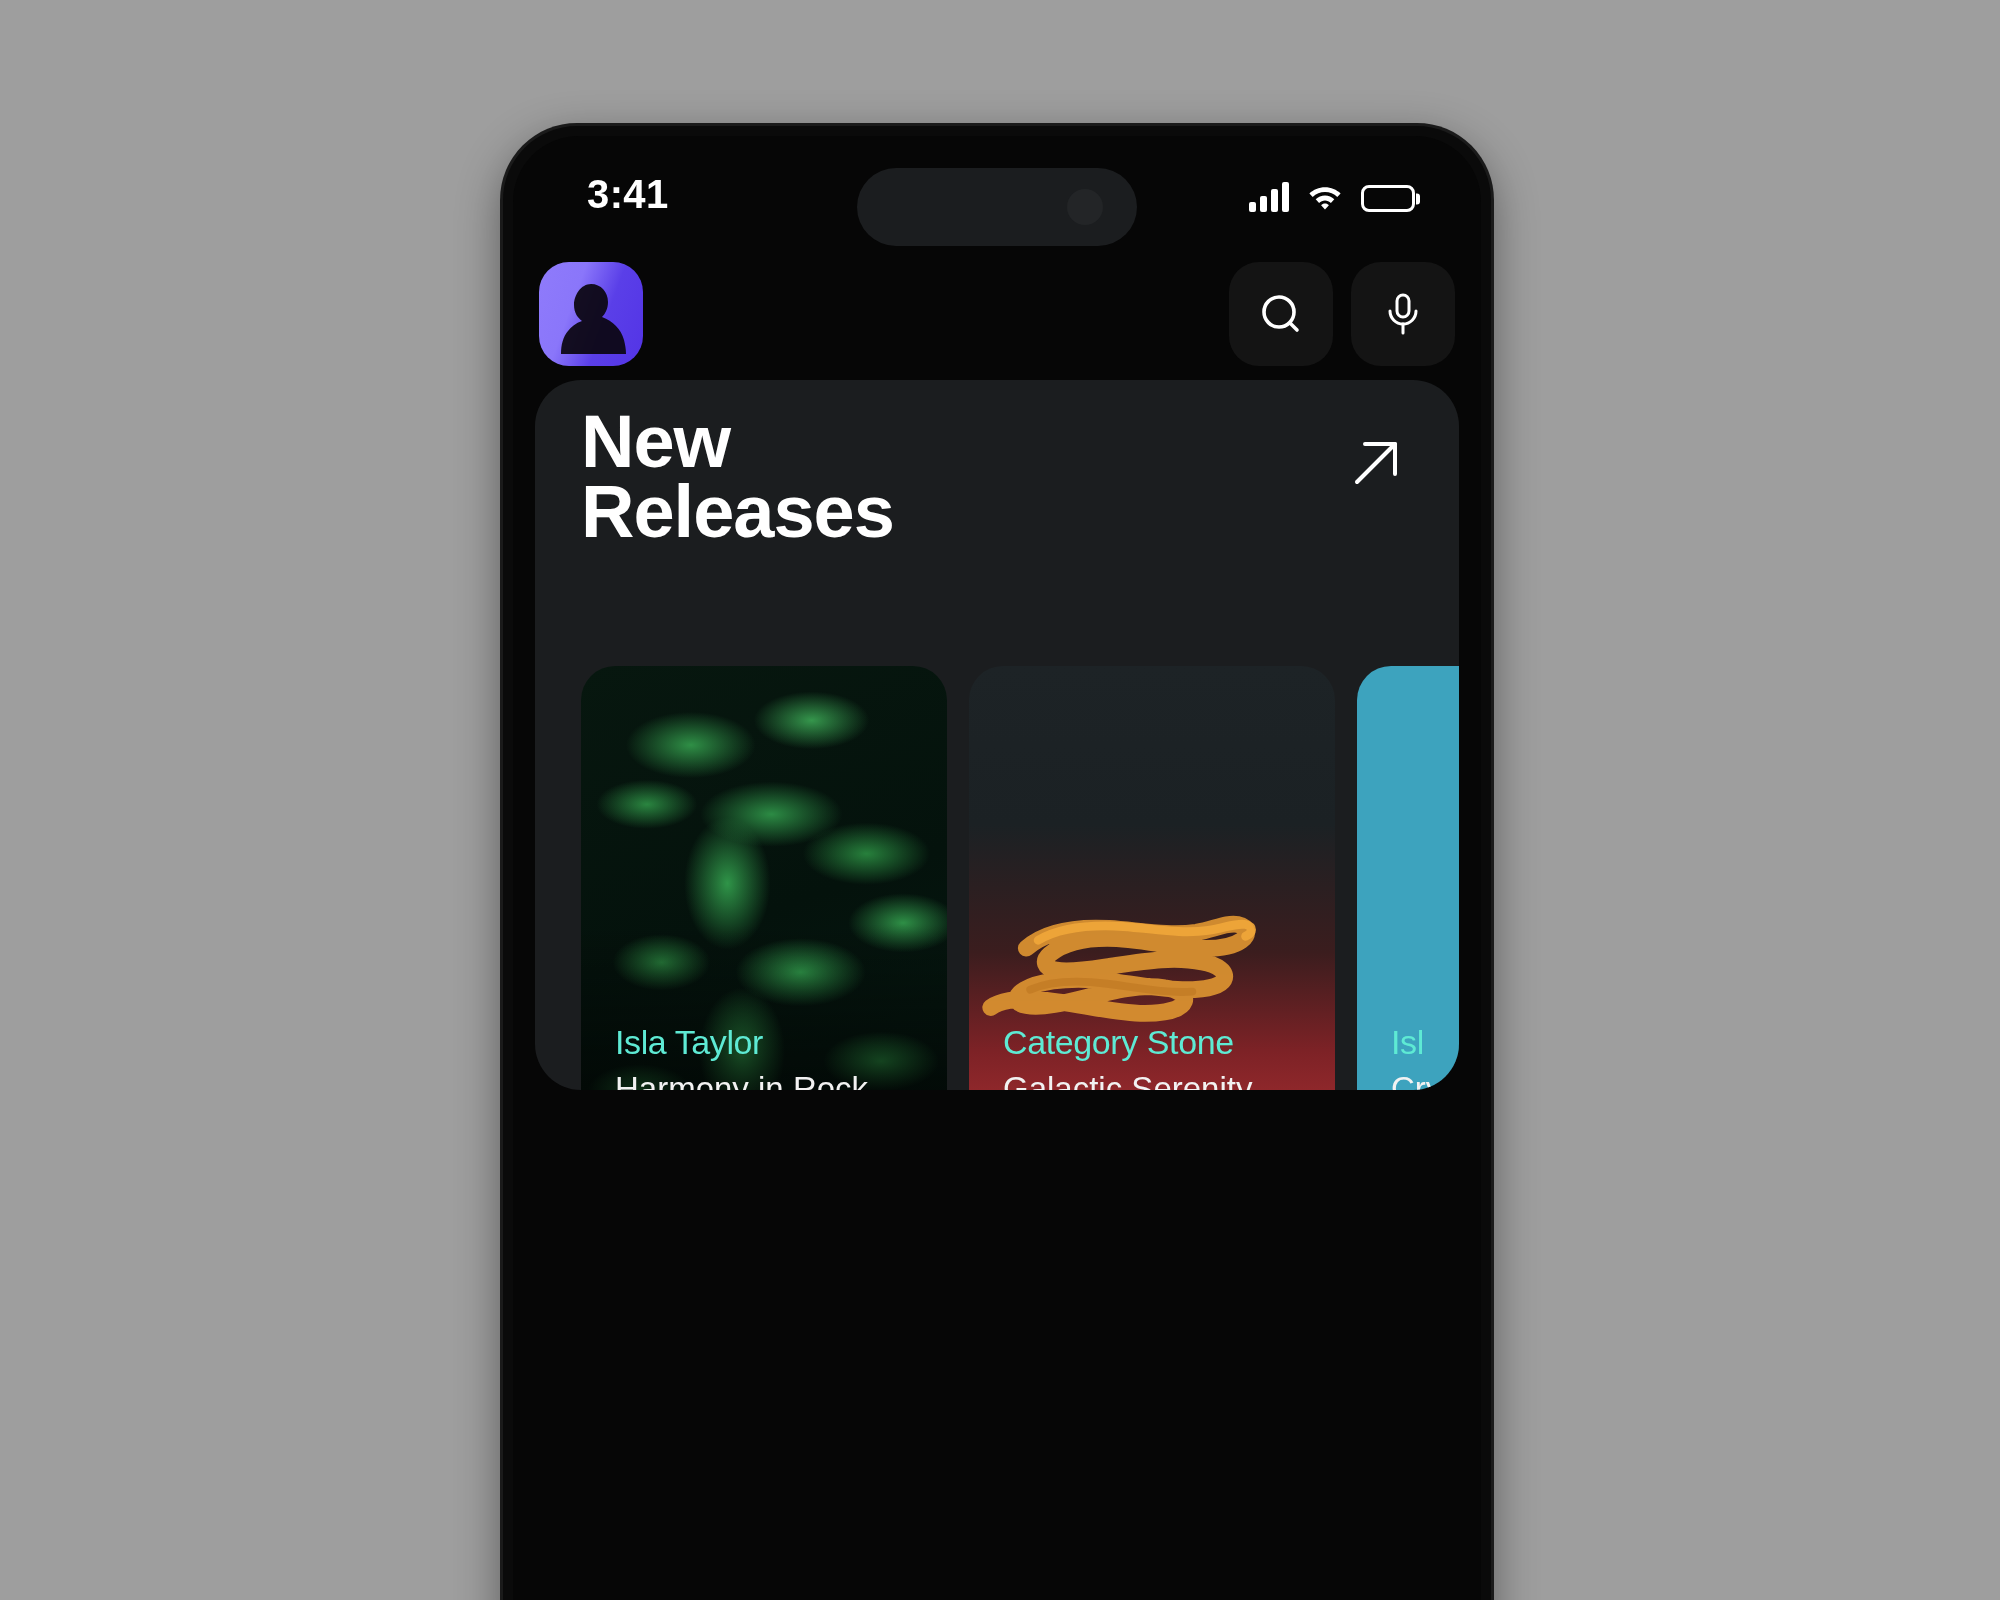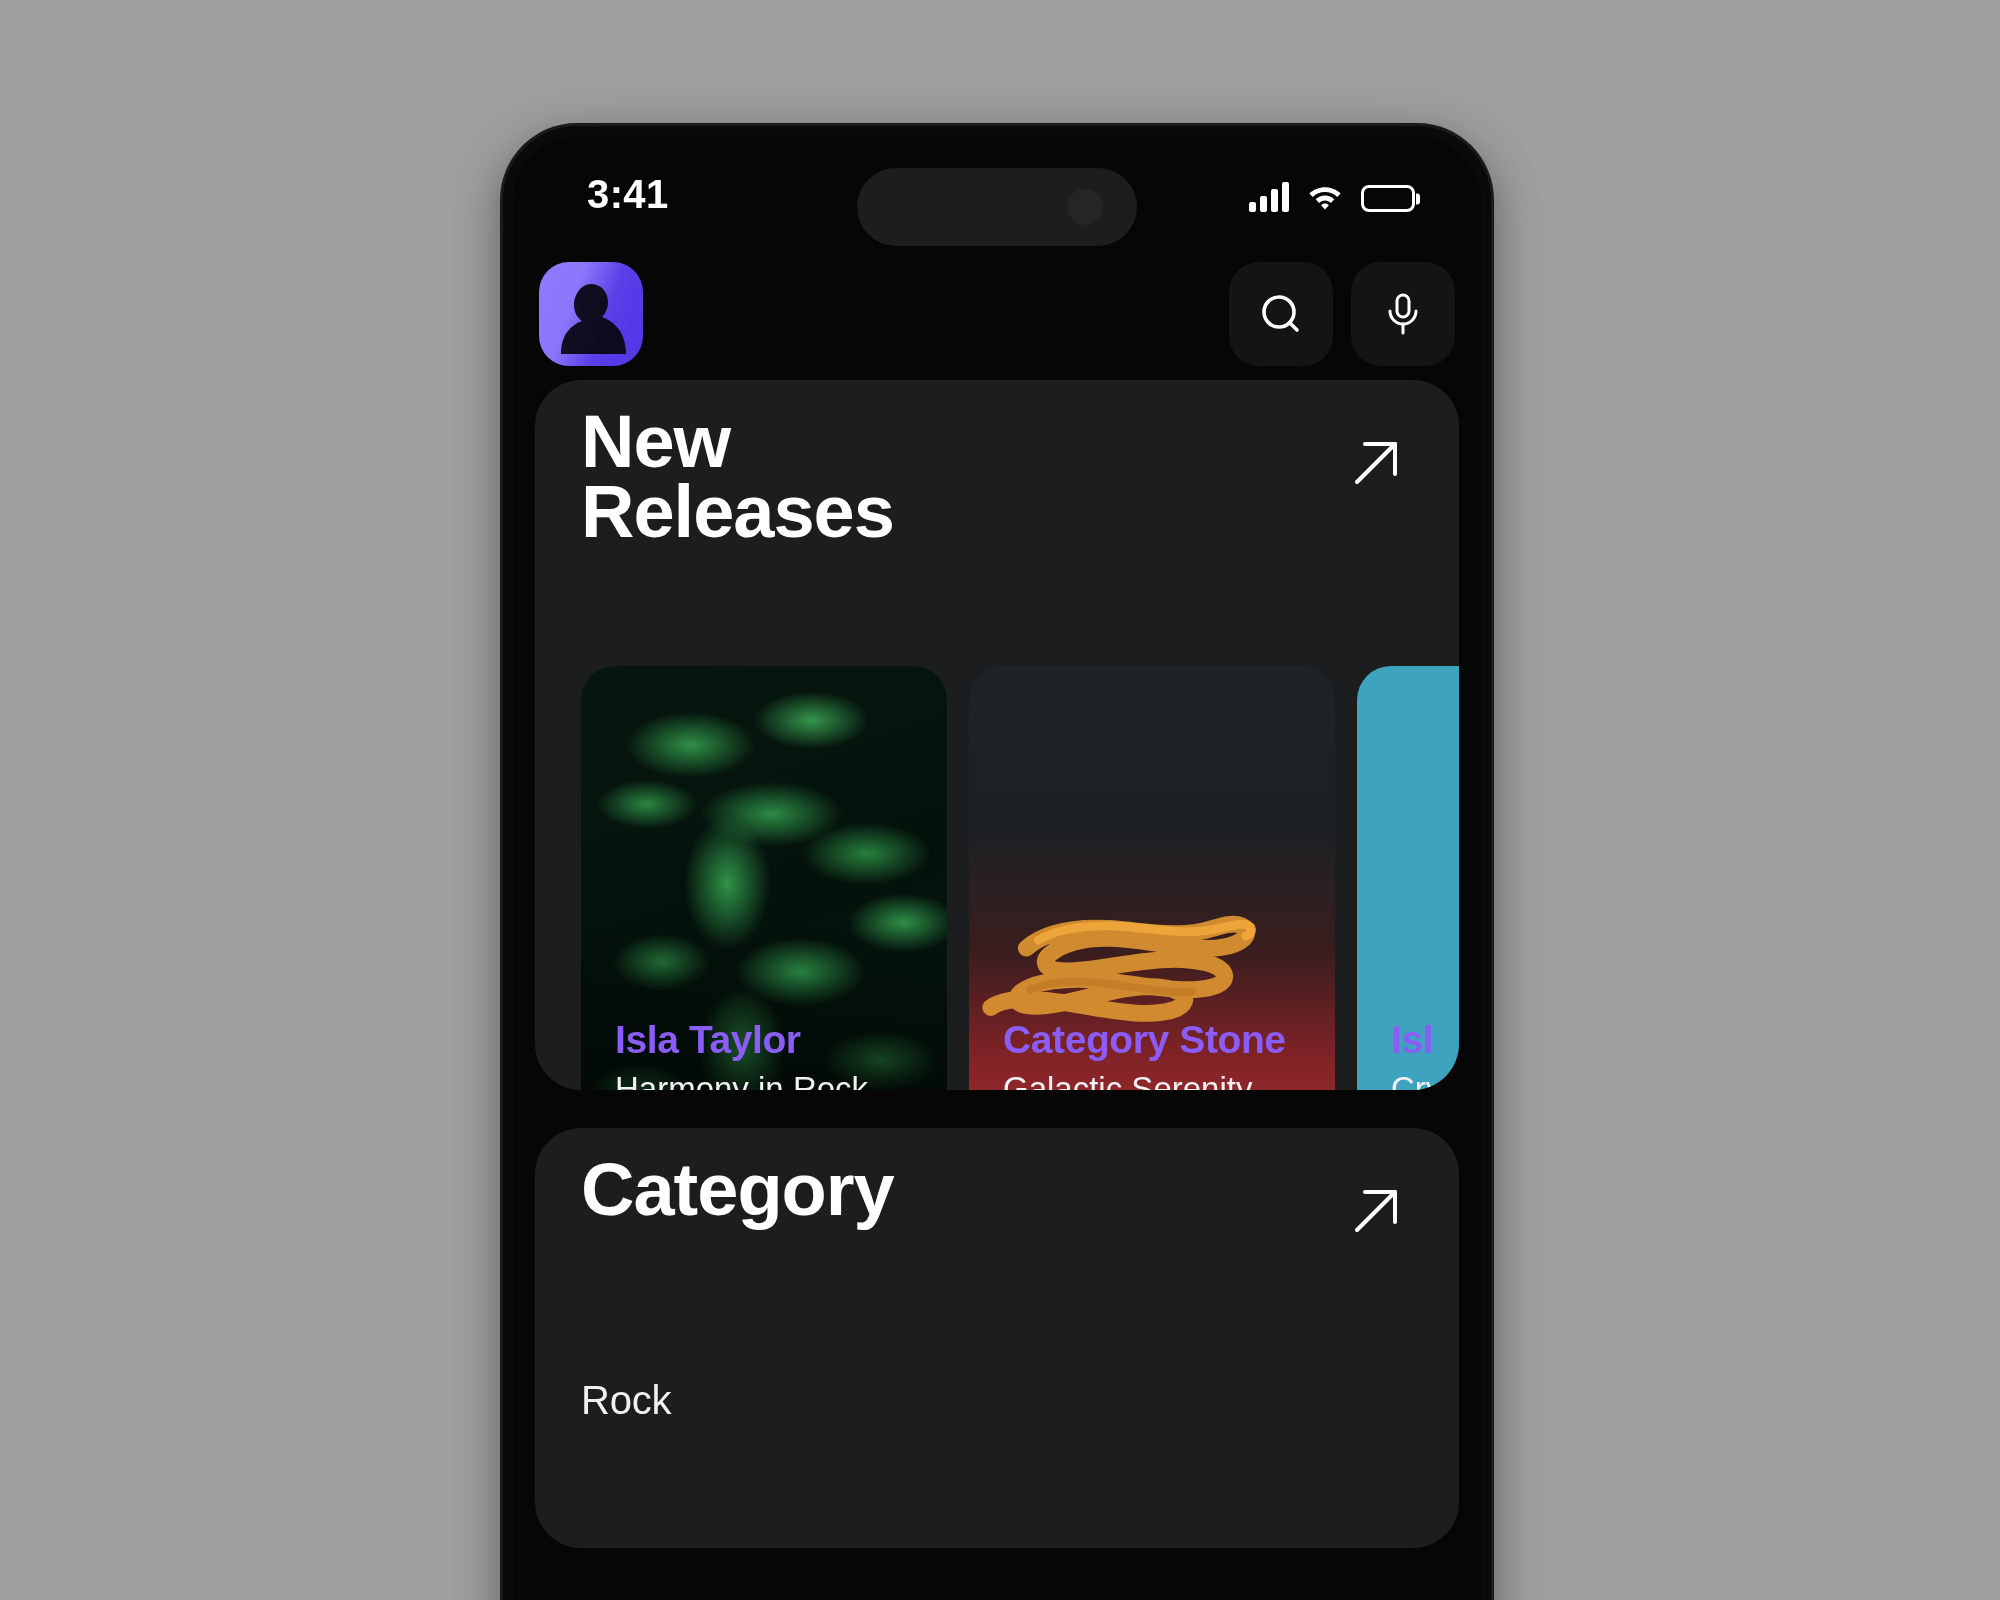--- a/index.html
+++ b/index.html
@@ -132,21 +132,21 @@
     min-width:366px;
     border-radius:34px;
     overflow:hidden;
     flex-shrink:0;
   }
   .album-art{ position:absolute; inset:0; }
   .album-meta{
     position:absolute; left:34px; right:18px; bottom:52px;
   }
   .album-artist{
-    color:#8b5cf6; font-size:39px; font-weight:bold;
+    color:#5eead4; font-size:34px; font-weight:normal;
     letter-spacing:-.4px; white-space:nowrap;
   }
   .album-title{
     color:#f2f2f2; font-size:33px; font-weight:normal;
     margin-top:8px; white-space:nowrap;
   }
 
   
   .art-leaves{
     background:
@@ -286,30 +286,16 @@
             </div>
             <div class="album-meta">
               <div class="album-artist">Isl</div>
               <div class="album-title">Cry</div>
             </div>
           </div>
 
         </div>
       </div>
 
-      <div id="category-section" class="section-card">
-        <div class="section-head">
-          <div id="category-title" class="section-title">Category</div>
-          <div class="arrow-button">
-            <svg class="arrow-icon" viewBox="0 0 62 62">
-              <line x1="11" y1="51" x2="49" y2="13" stroke="#fff" stroke-width="4" stroke-linecap="round"></line>
-              <polyline points="19,13 49,13 49,43" fill="none" stroke="#fff" stroke-width="4" stroke-linecap="round" stroke-linejoin="round"></polyline>
-            </svg>
-          </div>
-        </div>
-        <div id="category-list">
-          <div class="category-item">Rock</div>
-        </div>
-      </div>
 
     </div>
   </div>
 </div>
 
 </body></html>

